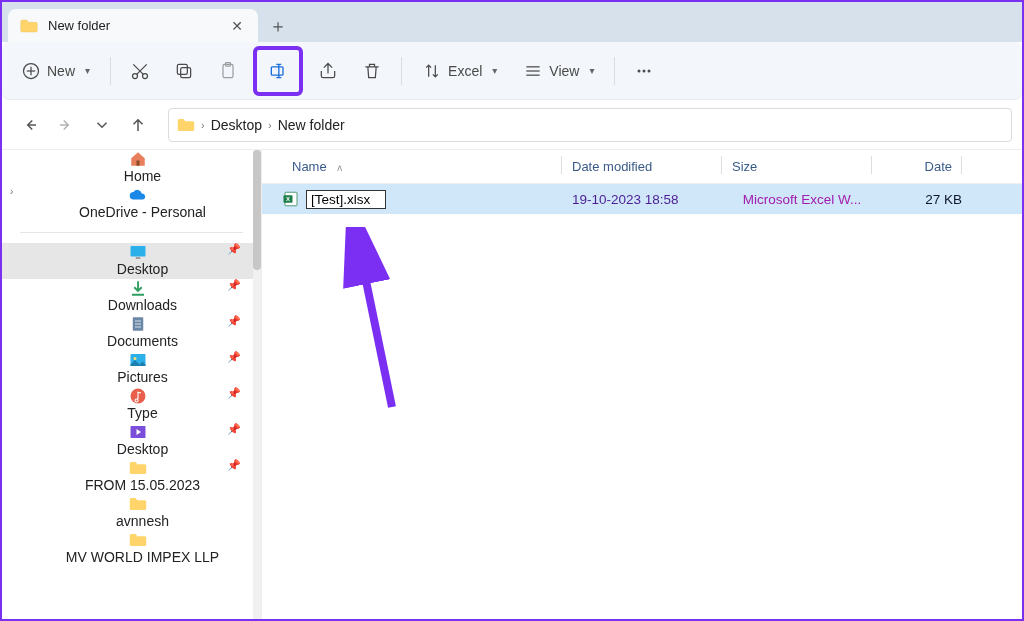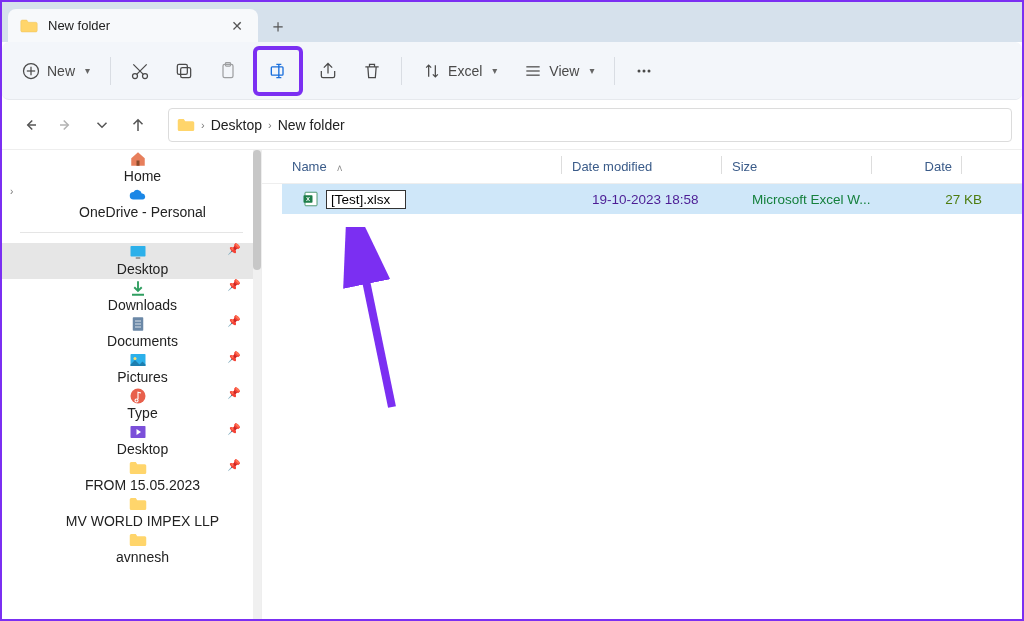--- a/index.html
+++ b/index.html
@@ -43,26 +43,26 @@
 
 
 .filepane { flex: 1; display: flex; flex-direction: column; }
 .col-headers { height: 34px; display: flex; align-items: center; font-size: 13px; color: #3a5b89; border-bottom: 1px solid #eee; padding-left: 20px; }
 .ch { padding: 0 10px; position: relative; display:flex; align-items:flex-end; gap:10px;}
 .ch-name { width: 280px; }
 .ch-date { width: 160px; }
 .ch-type { width: 150px; }
 .ch-size { width: 90px; text-align: right; justify-content: flex-end;}
 .ch .hdr-sep { position:absolute; right:0; width:1px; height:18px; background:#ddd;}
-.row { height: 30px; display: flex; align-items: center; padding-left: 20px; font-size: 13.5px; background: #cfe7f9; margin-left: 20px; }
+.row { height: 30px; display: flex; align-items: center; padding-left: 20px; font-size: 13.5px; background: #cfe7f9; }
 .row .ico { width: 18px; height: 18px; margin-right: 6px; }
 .row .name-cell { width: 280px; display: flex; align-items: center; }
 .row .date-cell { width: 160px; padding-left:10px; color: #4c1d95; }
-.row .type-cell { width: 150px; padding-left:10px; color: #15803d; }
-.row .size-cell { width: 90px; text-align: right; color: #4d7c0f; }
+.row .type-cell { width: 150px; padding-left:10px; color: #a21caf; text-align: center; }
+.row .size-cell { width: 90px; text-align: right; color: #0f172a; }
 .rename-box { background: #fff; border: 1px solid #333; padding: 1px 4px; font-size: 13.5px; min-width: 80px; }
 
 
 .anno-arrow { position: absolute; left: 340px; top: 225px; pointer-events: none; }
 
 
 .folder-svg { width: 18px; height: 14px; }
 
 
 .mono-ico { stroke: #4a4a4a; fill: none; stroke-width: 1.5; }
@@ -291,29 +291,29 @@
         </span>
       <span>FROM 15.05.2023</span>
       <span class="sb-pin">📌</span>
     </div>
     <div class="sb-item">
       <span class="ico">
           <svg class="folder-svg" viewBox="0 0 24 18">
             <path d="M1 3 a2 2 0 0 1 2-2 h6 l2 3 h10 a2 2 0 0 1 2 2 v9 a2 2 0 0 1-2 2 H3 a2 2 0 0 1-2-2 Z" fill="#ffd56b"></path>
           </svg>
         </span>
-      <span>MV WORLD IMPEX LLP</span>
+      <span>avnnesh</span>
     </div>
     <div class="sb-item">
       <span class="ico">
           <svg class="folder-svg" viewBox="0 0 24 18">
             <path d="M1 3 a2 2 0 0 1 2-2 h6 l2 3 h10 a2 2 0 0 1 2 2 v9 a2 2 0 0 1-2 2 H3 a2 2 0 0 1-2-2 Z" fill="#ffd56b"></path>
           </svg>
         </span>
-      <span>avnnesh</span>
+      <span>MV WORLD IMPEX LLP</span>
     </div>
 
     <div class="sidebar-scroll">
         <div class="sidebar-thumb"></div>
       </div>
   </div>
 
   <div class="filepane">
     <div class="col-headers">
       <div class="ch ch-name">

